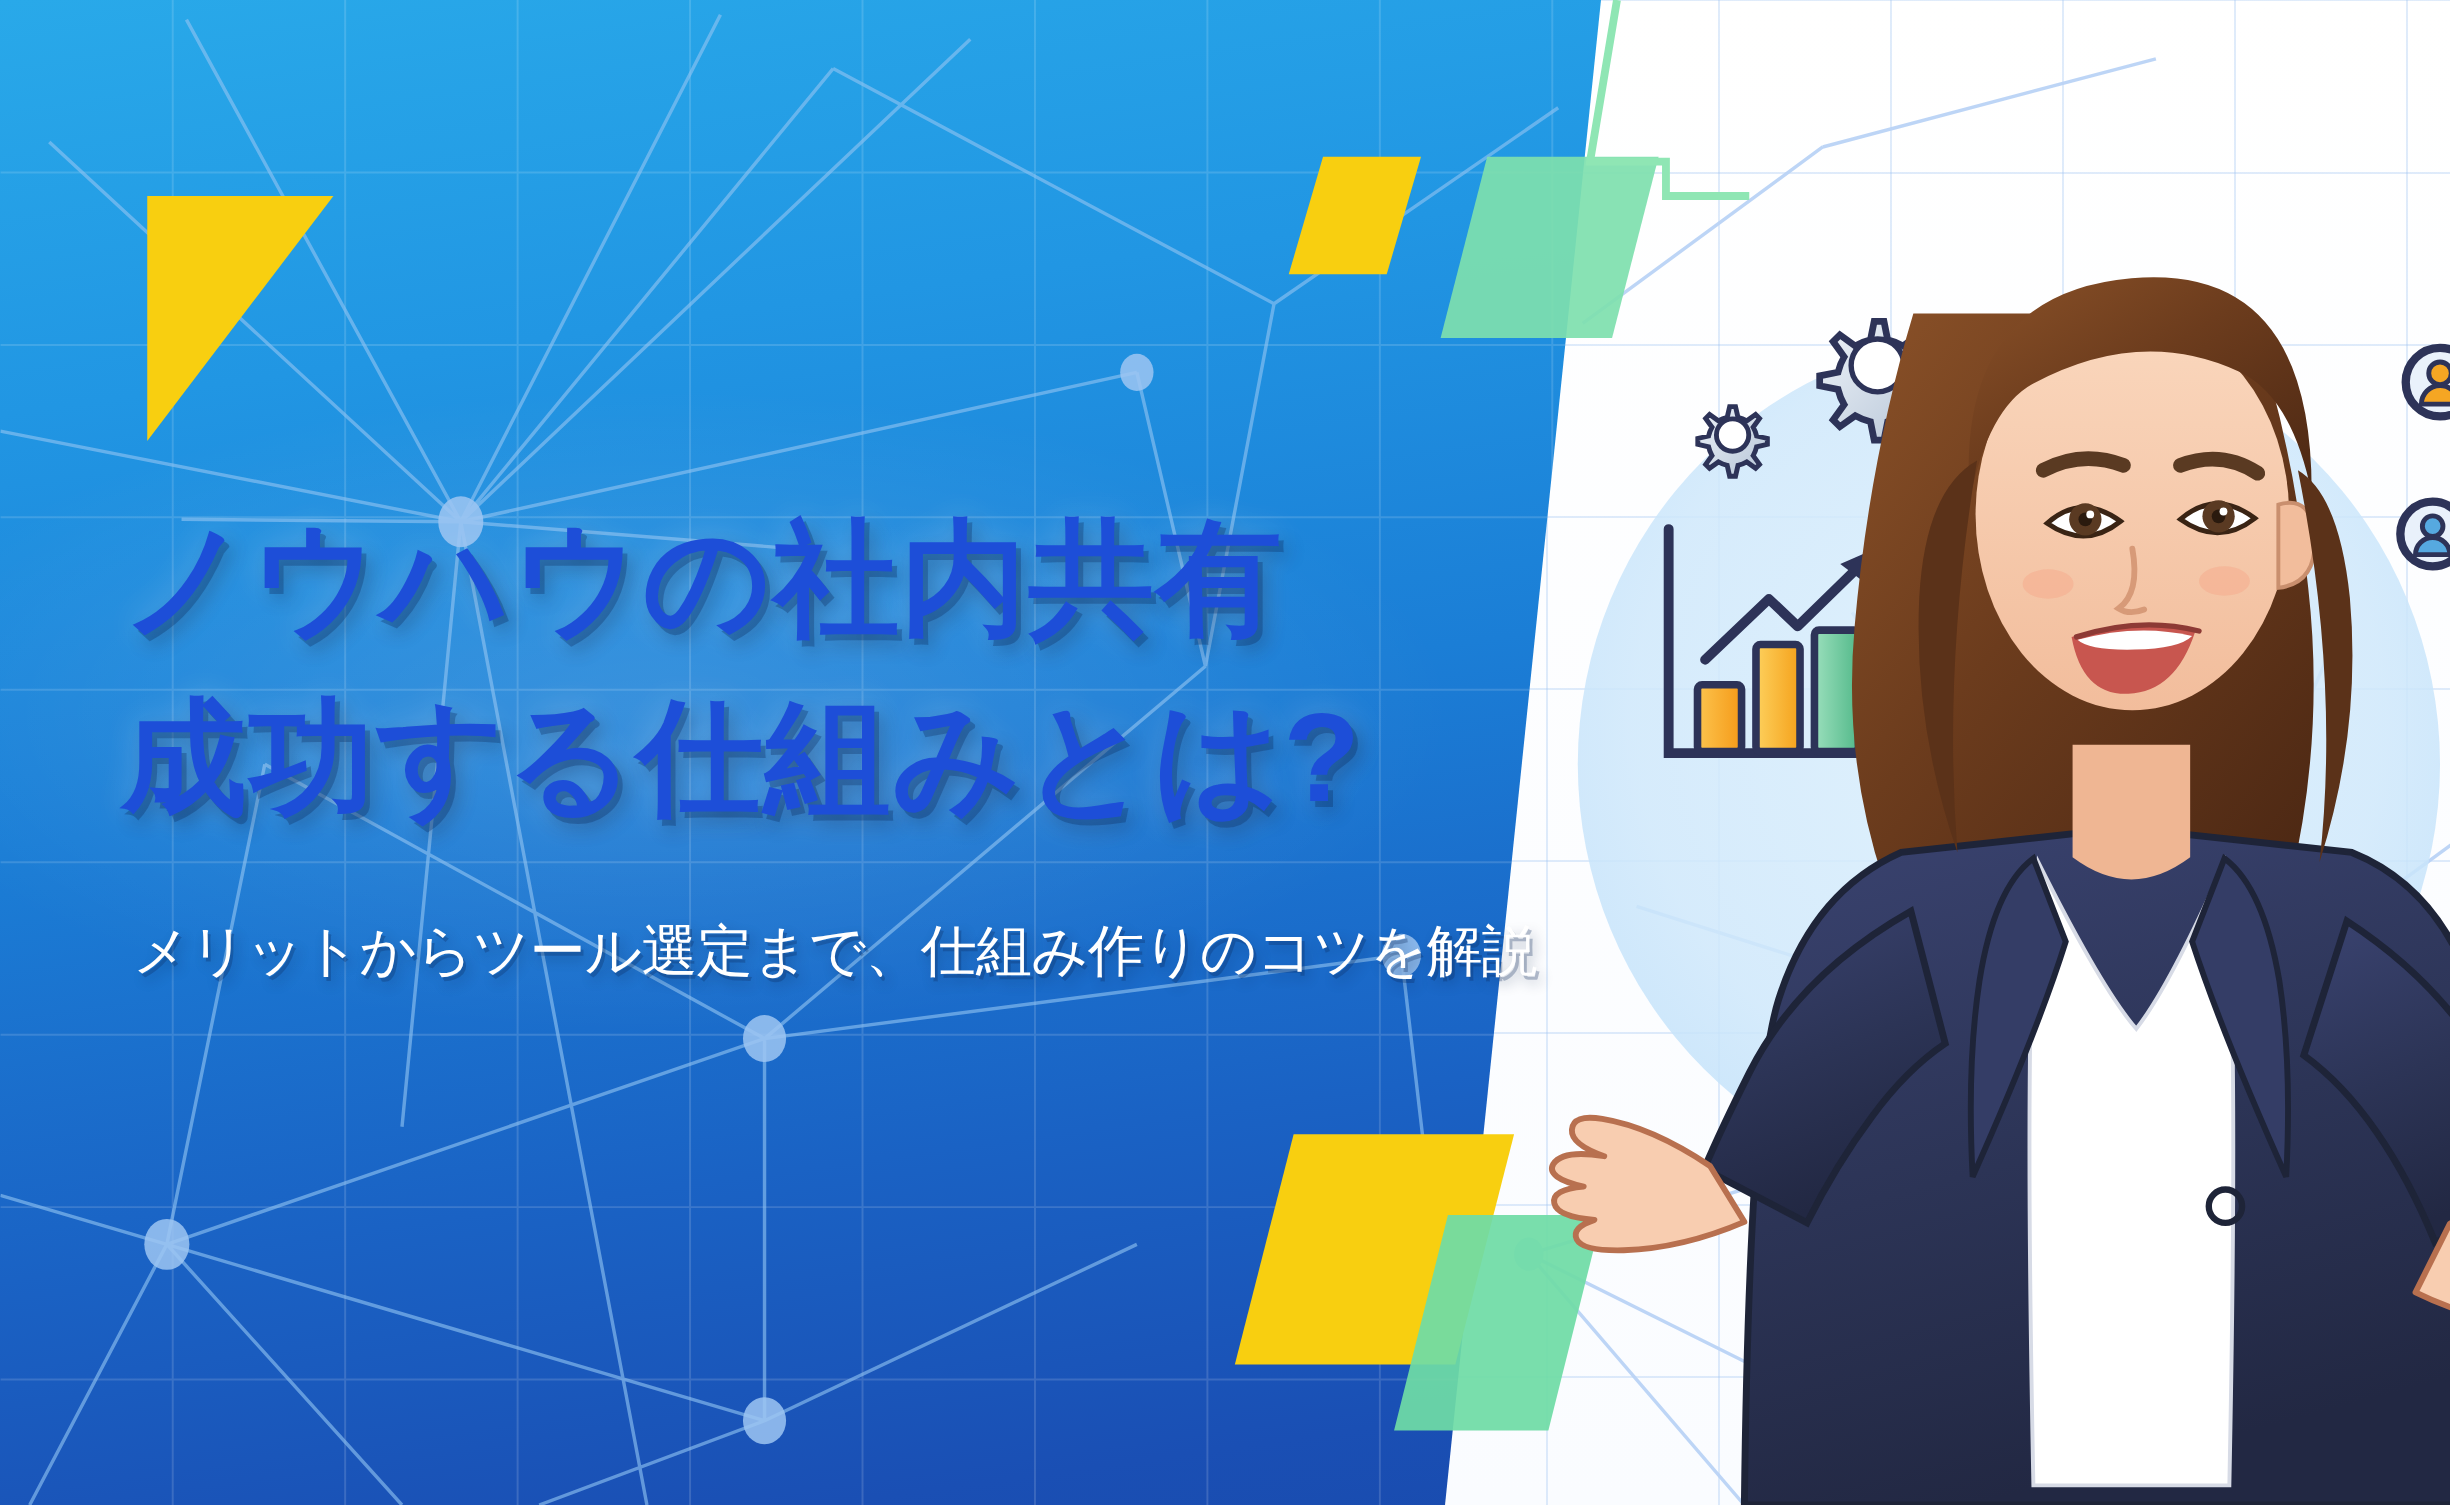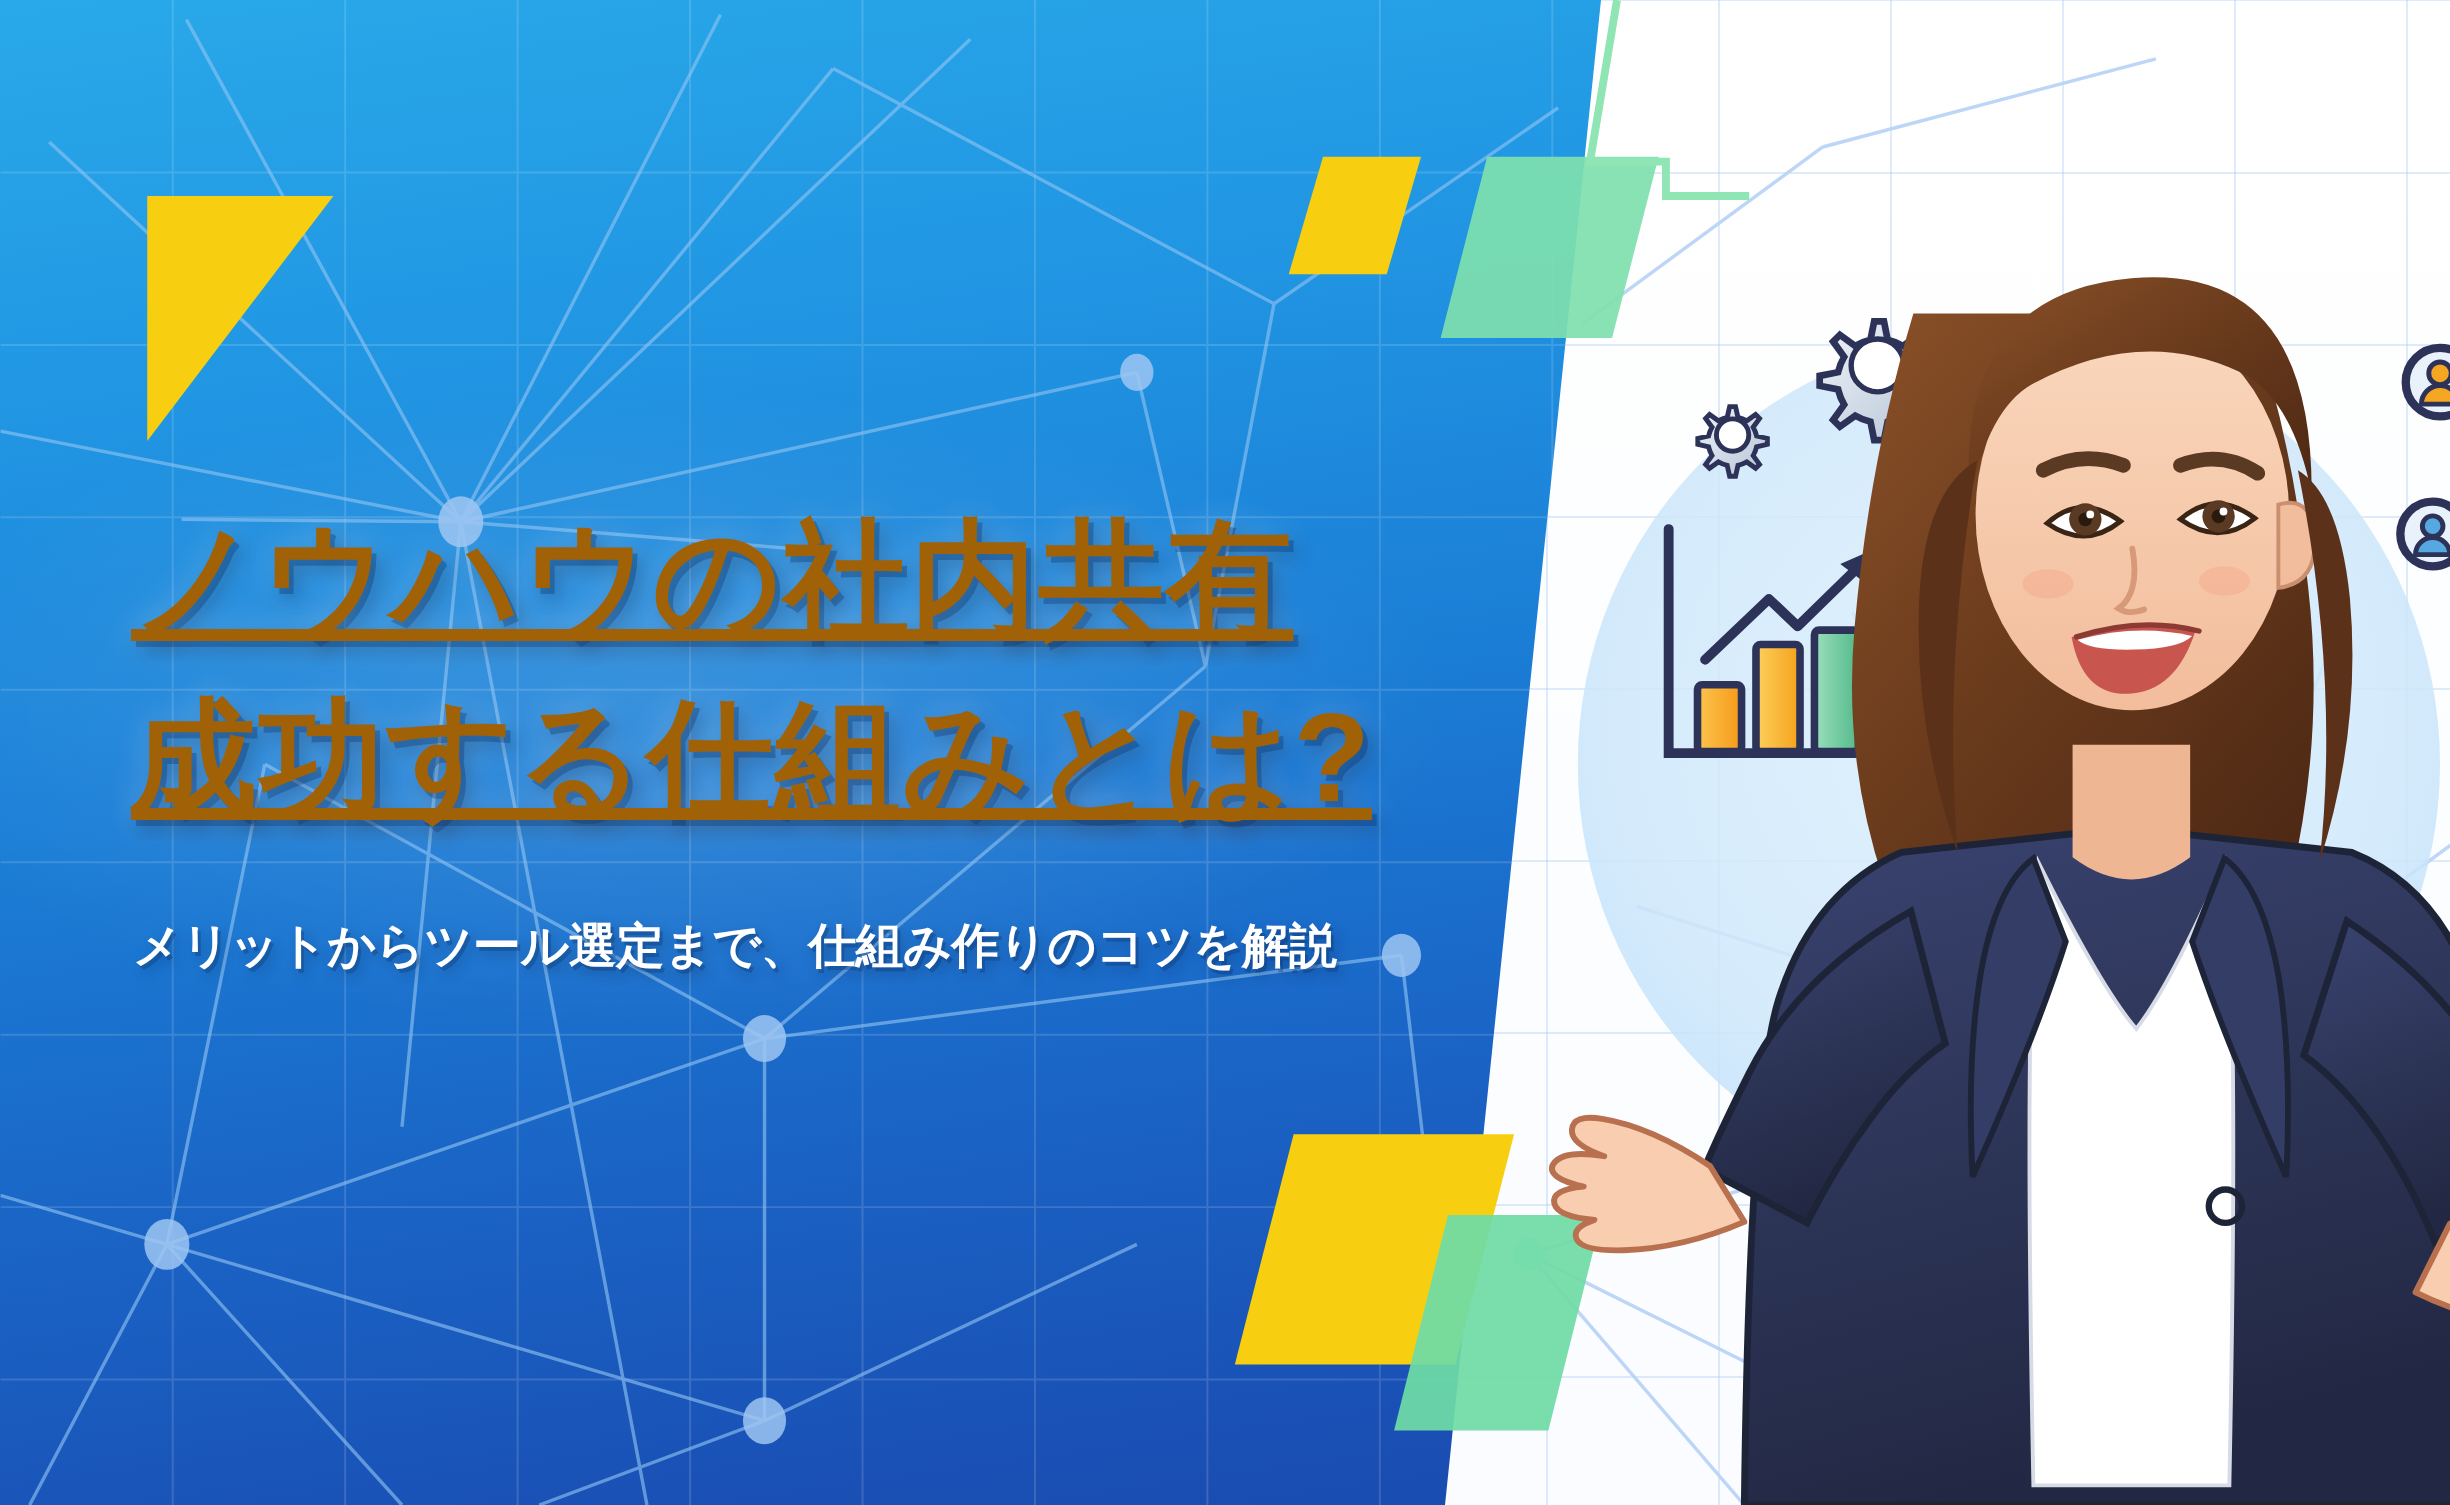--- a/index.html
+++ b/index.html
@@ -33,37 +33,36 @@
       repeating-linear-gradient(to right, rgba(150,190,240,.30) 0 1.5px, rgba(0,0,0,0) 1.5px 172px),
       repeating-linear-gradient(to bottom, rgba(150,190,240,.30) 0 1.5px, rgba(0,0,0,0) 1.5px 172px),
       linear-gradient(180deg,#ffffff 0%,#fafcff 100%);
   }
 
   
   svg.layer{position:absolute;left:0;top:0;width:2697px;height:1505px;overflow:visible;}
 
   
   .headline{
-    position:absolute;left:131px;top:490px;width:1495px;
-    color:#a16207;
+    position:absolute;left:121px;top:490px;width:1495px;
+    color:#1d4ed8;
     font-weight:900;
     font-size:126px;
     line-height:1.42;
     letter-spacing:.012em;
     text-shadow:
       4.9px 5.9px 0 rgba(10,40,90,.30),
       8.8px 10.8px 17.6px rgba(6,25,62,.30),
       0 0 34px rgba(255,255,255,.25);
     -webkit-text-stroke:0;
     white-space:pre-line;
-    text-decoration:underline;
   }
   .subline{
     position:absolute;left:133px;top:917px;width:1529px;
-    color:#ffffff;font-weight:700;font-size:48px;line-height:1.2;
+    color:#ffffff;font-weight:400;font-size:56px;line-height:1.2;
     letter-spacing:-.012em;
     text-shadow:2.9px 3.9px 0 rgba(10,40,90,.28), 4.9px 6.9px 12.7px rgba(6,25,62,.3);
     white-space:nowrap;
   }
 </style>
 </head>
 <body>
 
 <div class="stage">
 

